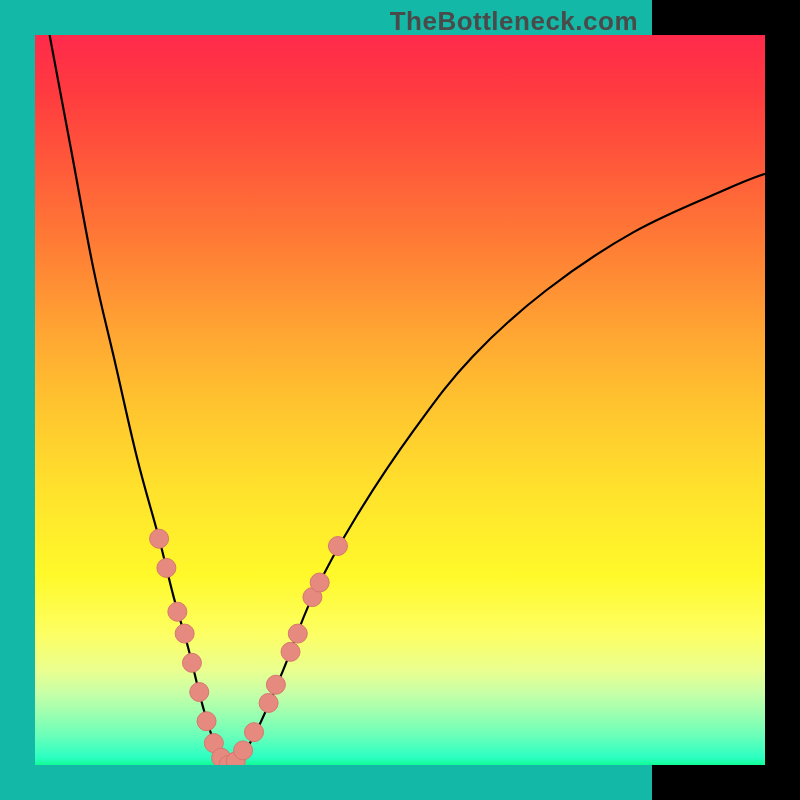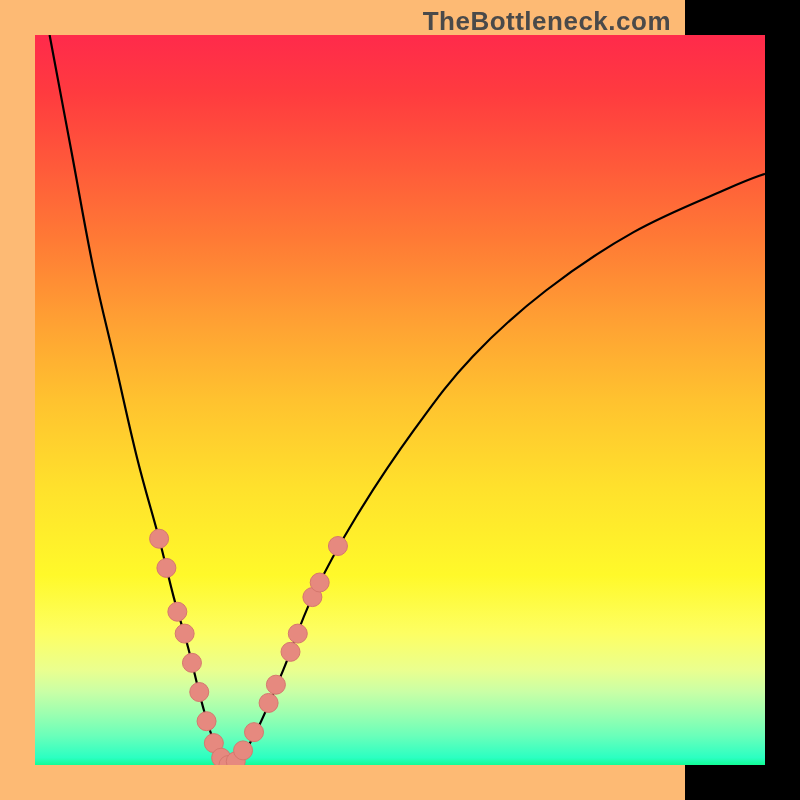--- a/index.html
+++ b/index.html
@@ -7,23 +7,22 @@
     padding: 0;
     width: 800px;
     height: 800px;
     overflow: hidden;
     background: #000;
     font-family: Arial, Helvetica, sans-serif;
   }
   .outer {
     width: 652px;
     height: 800px;
-    background: #fdba74;
+    background: #14b8a6;
     position: relative;
-    padding-left: 33px;
   }
   .plot {
     position: absolute;
     left: 35px;
     top: 35px;
     width: 730px;
     height: 730px;
     background: linear-gradient(
       to bottom,
       #ff2a4b 0%,

